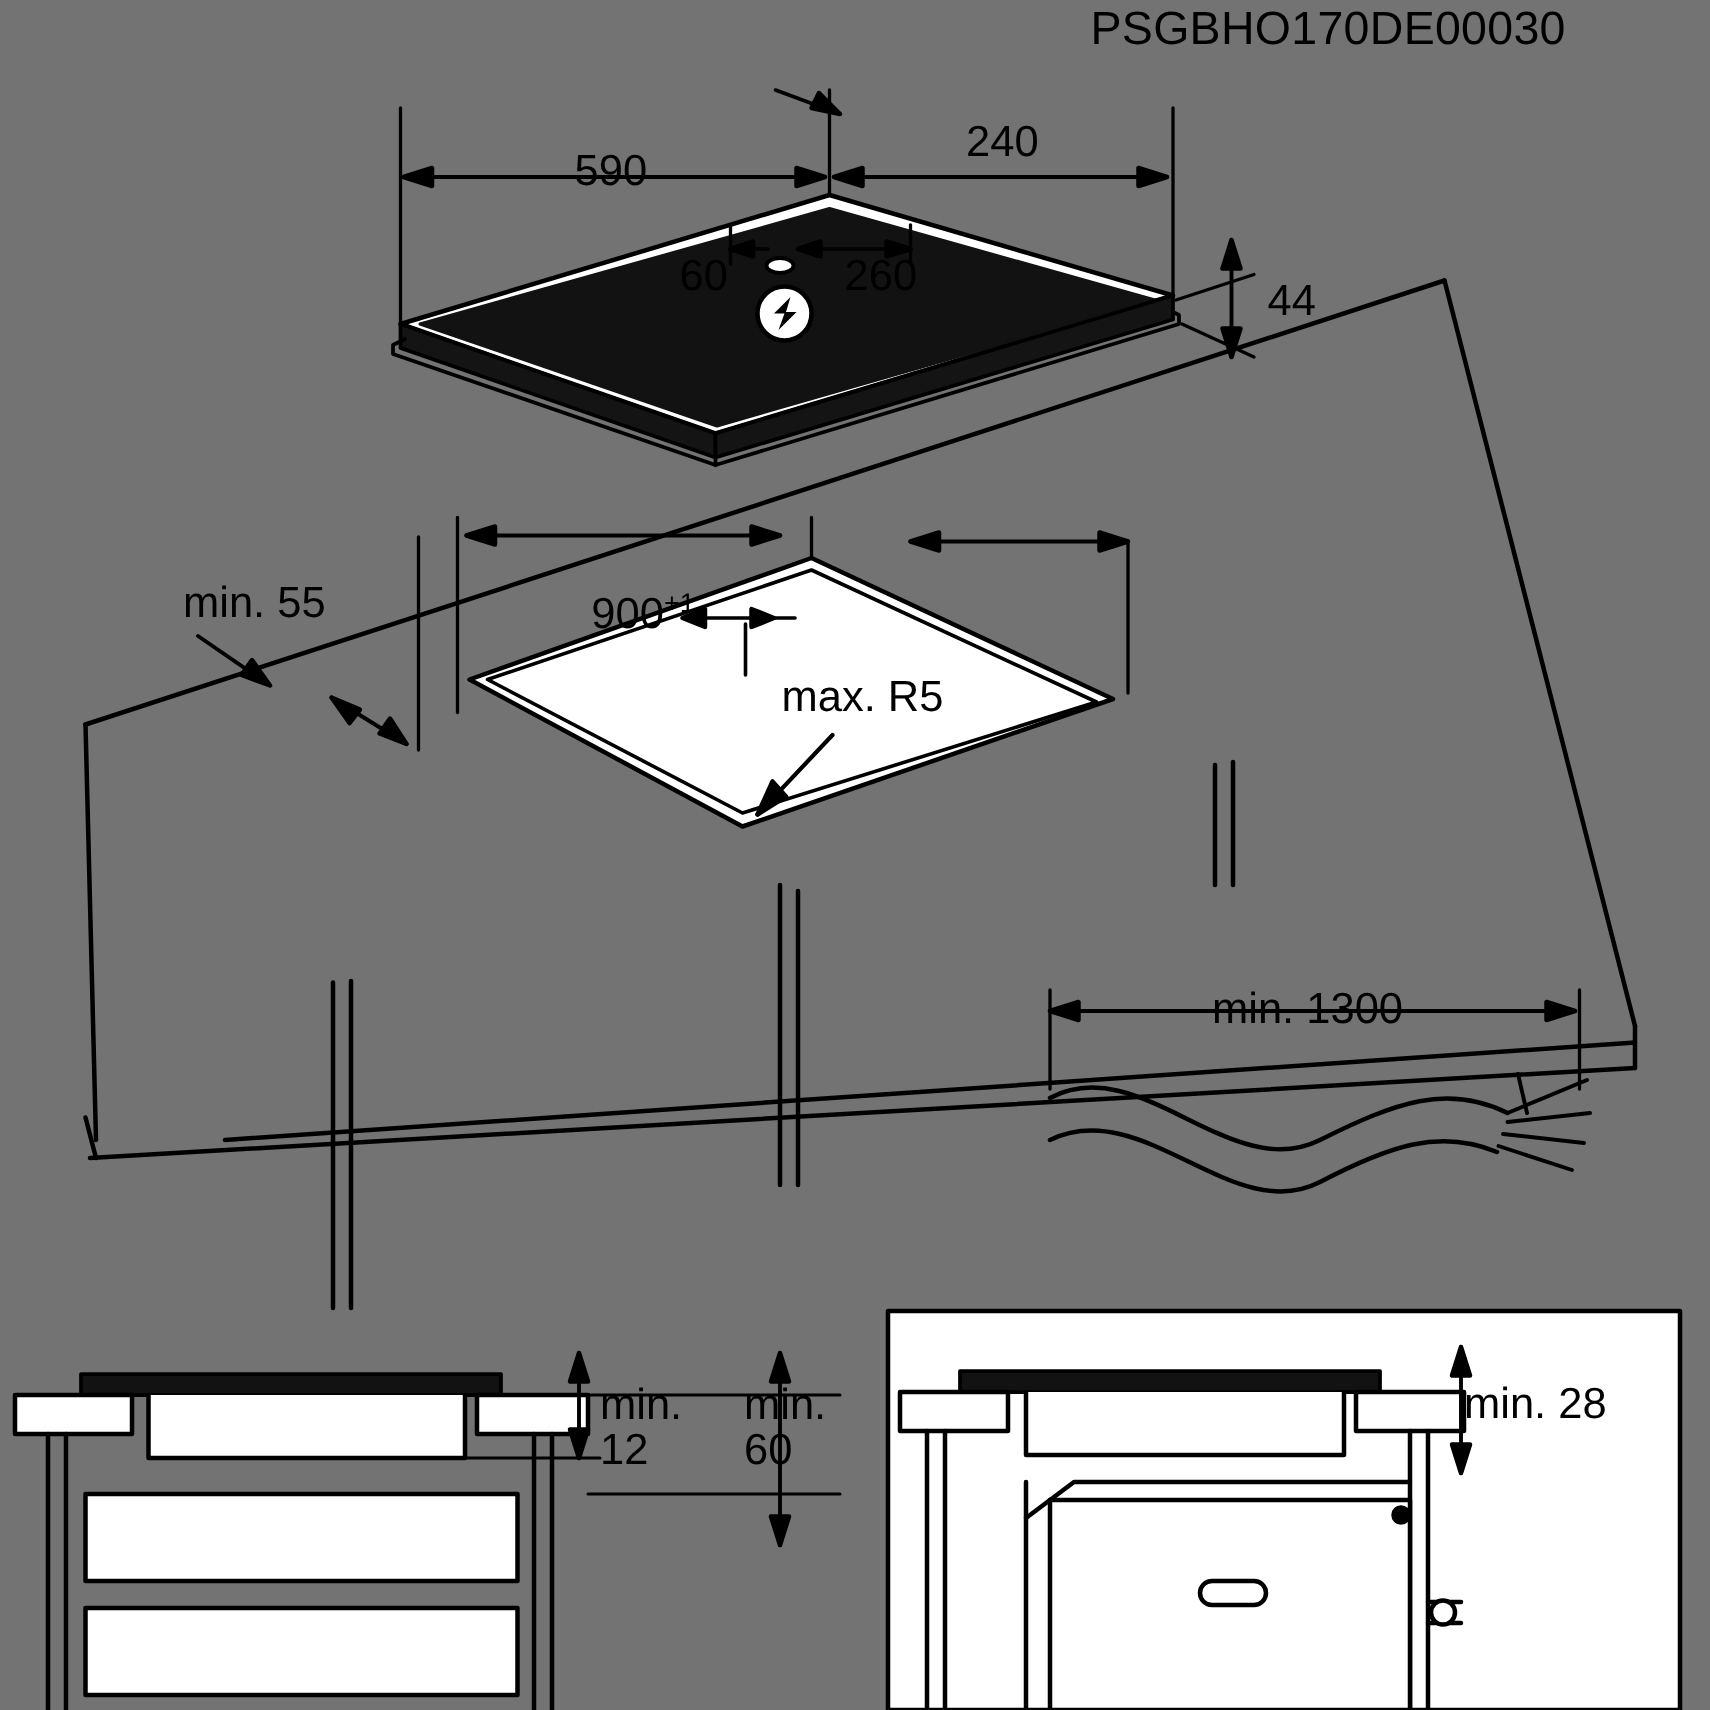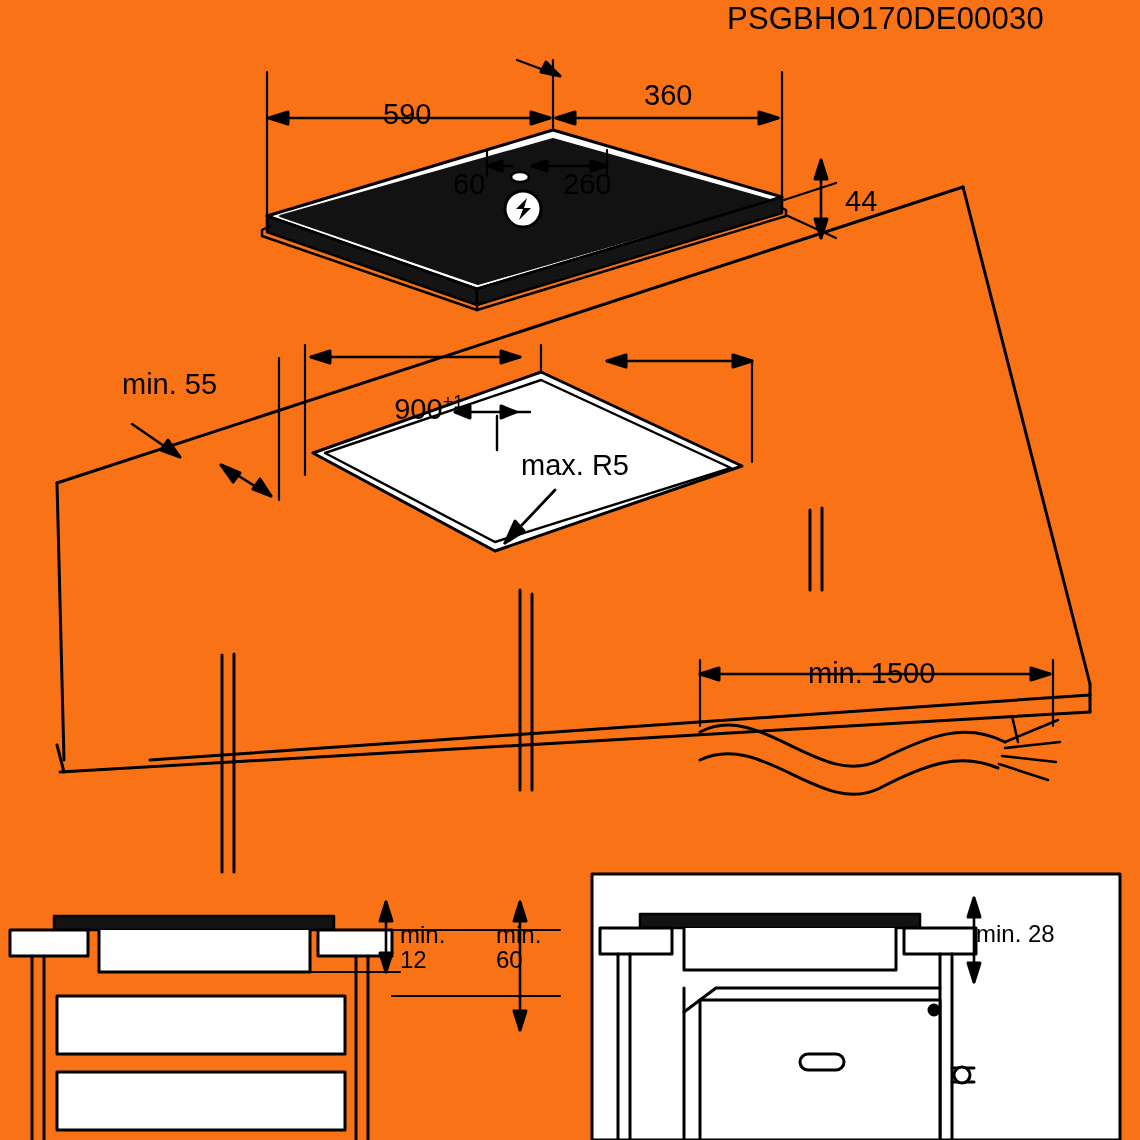--- a/index.html
+++ b/index.html
@@ -8,21 +8,21 @@
     background: #ffffff;
   }
   body {
     font-family: "Liberation Sans", sans-serif;
     color: #000000;
   }
   #sheet {
     position: relative;
     width: 1140px;
     height: 1140px;
-    background: #f97316;
+    background: #737373;
     overflow: hidden;
   }
   svg.layer {
     position: absolute;
     left: 0;
     top: 0;
     width: 1140px;
     height: 1140px;
   }
   .lbl {
@@ -37,21 +37,21 @@
     letter-spacing: 0.2px;
   }
   .dim {
     font-size: 29px;
   }
   .dim small {
     font-size: 18px;
     vertical-align: super;
   }
   .dim2 {
-    font-size: 24px;
+    font-size: 29px;
   }
 </style>
 </head>
 <body>
 
 <div id="sheet">
 
   <svg class="layer" viewBox="0 0 1140 1140">
     <g fill="none" stroke="#000" stroke-width="3" stroke-linecap="round" stroke-linejoin="round">
 
@@ -260,38 +260,38 @@
         <path d="M974 982 L968 963 L980 963 Z" fill="#000"></path>
       </g>
 
     </g>
   </svg>
 
   <div class="lbl code" style="left:727px; top:3px;">PSGBHO170DE00030</div>
 
   <div class="lbl dim" style="left:383px; top:80px;margin-top:19px;">590</div>
 
-  <div class="lbl dim" style="left:644px; top:80px;">360</div>
+  <div class="lbl dim" style="left:644px; top:80px;">240</div>
 
   <div class="lbl dim" style="left:453px; top:169px;">60</div>
 
   <div class="lbl dim" style="left:563px; top:169px;">260</div>
 
   <div class="lbl dim" style="left:845px; top:186px;">44</div>
 
   <div class="lbl dim" style="left:362px; top:363px;">
     <span>900</span><small>+1</small>
   </div>
 
 
   <div class="lbl dim" style="left:521px; top:450px;text-align:right;">max. R5</div>
 
-  <div class="lbl dim" style="left:122px; top:369px;">min. 55</div>
-
-  <div class="lbl dim" style="left:808px; top:658px;">min. 1500</div>
+  <div class="lbl dim" style="left:122px; top:387px;">min. 55</div>
+
+  <div class="lbl dim" style="left:808px; top:658px;">min. 1300</div>
 
   <div class="lbl dim2" style="left:400px; top:922px;">min.
 12</div>
 
   <div class="lbl dim2" style="left:496px; top:922px;">min.
 60</div>
 
   <div class="lbl dim2" style="left:976px; top:921px;">min. 28</div>
 
 </div>

